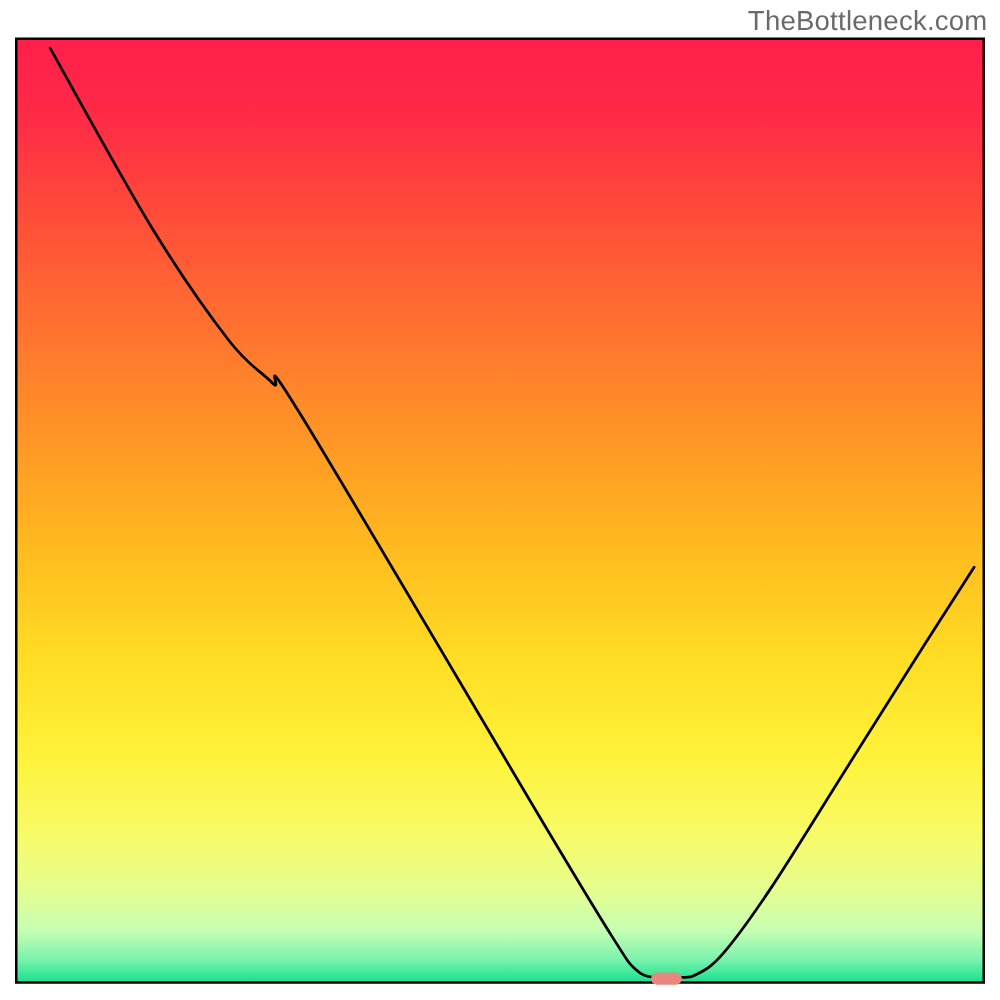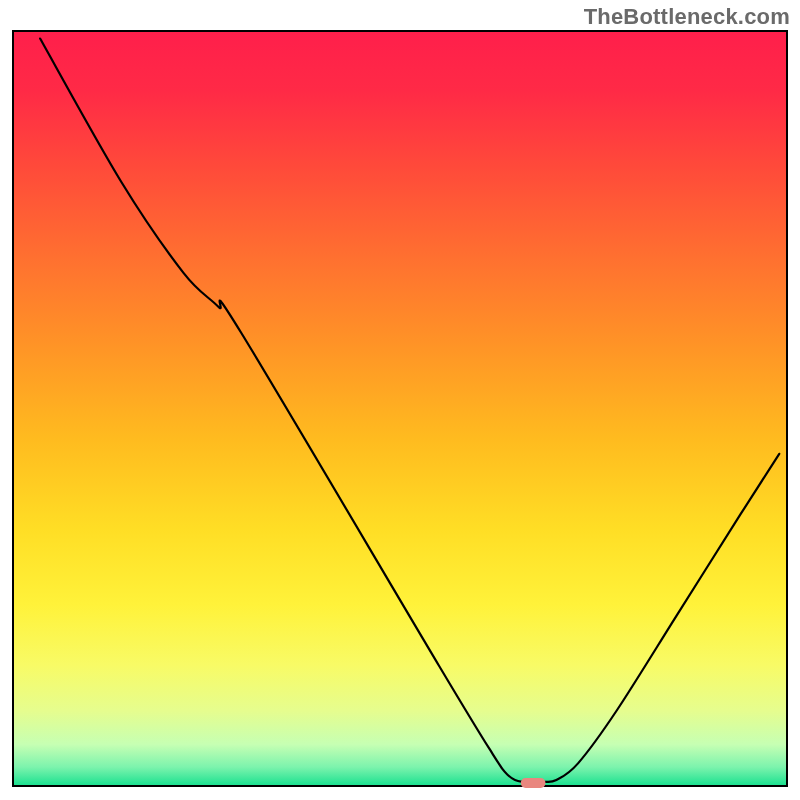--- a/index.html
+++ b/index.html
@@ -14,21 +14,21 @@
     position: relative;
     width: 800px;
     height: 800px;
   }
   .watermark {
     position: absolute;
     top: 4px;
     right: 10px;
     font-family: Arial, Helvetica, sans-serif;
     font-size: 22px;
-    font-weight: 700;
+    font-weight: 400;
     color: #6a6a6a;
     letter-spacing: 0.2px;
     z-index: 50;
   }
   svg.plot {
     position: absolute;
     left: 0;
     top: 0;
     width: 800px;
     height: 800px;

